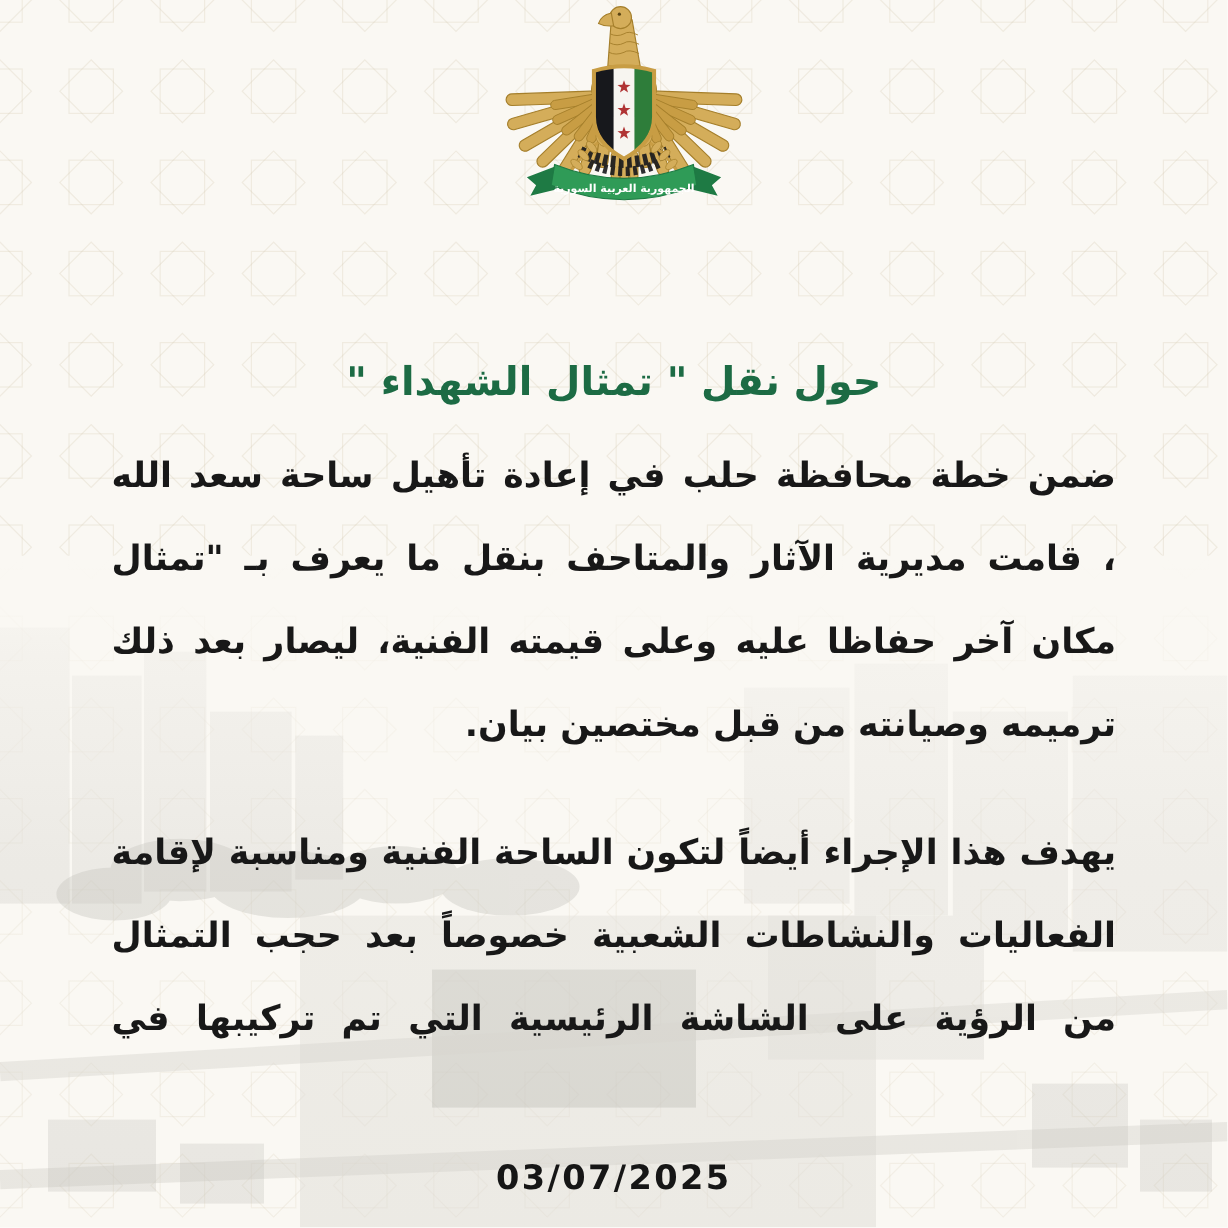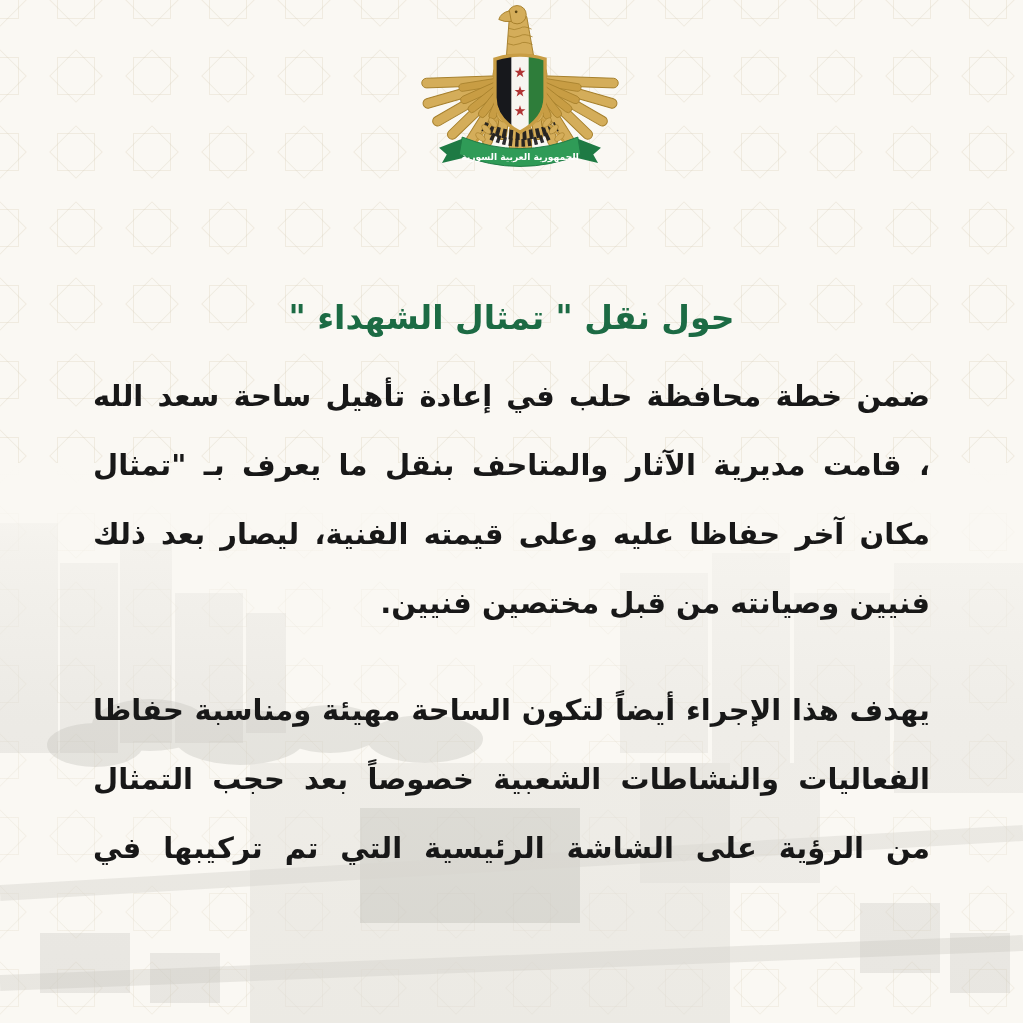--- a/index.html
+++ b/index.html
@@ -595,23 +595,24 @@
         <text x="110" y="163" text-anchor="middle" direction="rtl" font-family="DejaVu Sans, sans-serif" font-size="9.5" font-weight="bold" fill="#ffffff">الجمهورية العربية السورية</text>
       </g>
     </svg>
 
     <div class="subtitle">حول نقل " تمثال الشهداء "</div>
 
     <div class="para para1">
       <div class="line">ضمن خطة محافظة حلب في إعادة تأهيل ساحة سعد الله الجابري</div>
       <div class="line">، قامت مديرية الآثار والمتاحف بنقل ما يعرف بـ "تمثال الشهداء" إلى</div>
       <div class="line">مكان آخر حفاظا عليه وعلى قيمته الفنية، ليصار بعد ذلك إلى</div>
-      <div class="line last">فنيين وصيانته من قبل مختصين فنيين.</div>
+      <div class="line last">ترميمه وصيانته من قبل مختصين بيان.</div>
     </div>
 
     <div class="para para2">
-      <div class="line">يهدف هذا الإجراء أيضاً لتكون الساحة مهيئة ومناسبة حفاظا</div>
+      <div class="line">يهدف هذا الإجراء أيضاً لتكون الساحة الفنية ومناسبة لإقامة</div>
       <div class="line">الفعاليات والنشاطات الشعبية خصوصاً بعد حجب التمثال لجزء</div>
       <div class="line last">من الرؤية على الشاشة الرئيسية التي تم تركيبها في الساحة مؤخراً.</div>
     </div>
 
+    <div class="date">03/07/2025</div>
   </div>
 </div>
 
 </body></html>

